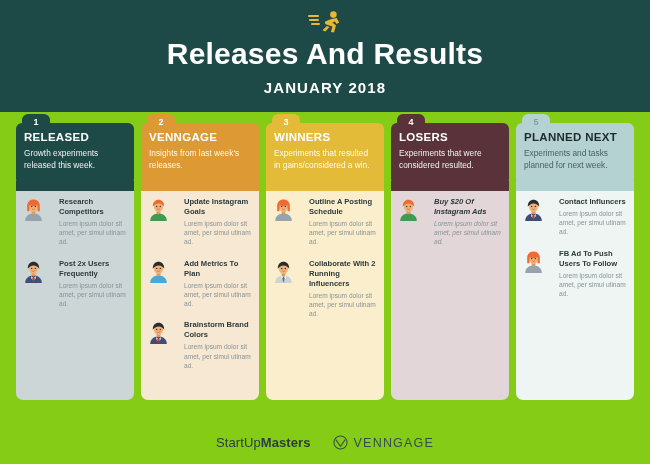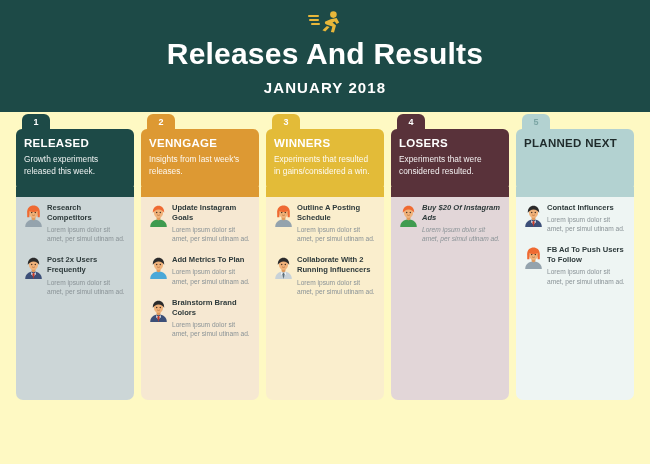--- a/index.html
+++ b/index.html
@@ -12,21 +12,21 @@
     overflow: hidden;
     background: #ffffff;
     font-family: "Liberation Sans", sans-serif;
     -webkit-font-smoothing: antialiased;
   }
 
   .poster {
     position: relative;
     width: 650px;
     height: 464px;
-    background: #fef9c3;
+    background: #84cc16;
   }
 
   
   .banner {
     position: absolute;
     left: 0;
     top: 0;
     width: 650px;
     height: 112px;
     background: #1d4a47;
@@ -90,21 +90,21 @@
     display: flex;
     align-items: center;
     justify-content: center;
     font-size: 9px;
     font-weight: bold;
     z-index: 2;
   }
 
   .card-head {
     position: relative;
-    margin-top: 15px;
+    margin-top: 9px;
     border-radius: 6px;
     padding: 8px 8px 9px 8px;
     box-sizing: border-box;
     min-height: 62px;
     z-index: 1;
   }
   .card-head::after {
     content: "";
     position: absolute;
     left: 0;
@@ -130,21 +130,21 @@
     flex: 1;
     border-bottom-left-radius: 7px;
     border-bottom-right-radius: 7px;
     padding: 13px 7px 10px 7px;
     box-sizing: border-box;
     margin-top: -1px;
   }
 
   .item {
     display: flex;
-    gap: 3px;
+    gap: 15px;
     margin-bottom: 12px;
     align-items: flex-start;
   }
   .item:last-child { margin-bottom: 0; }
 
   .avatar {
     width: 21px;
     height: 23px;
     flex: 0 0 21px;
     margin-top: 1px;
@@ -393,20 +393,21 @@
       </div>
     </div>
     </div>
       </div>
       <div class="col">
     <div class="num-tab" style="background:#b3d2d1;color:#7ba5a4;">
       <span>5</span>
     </div>
     <div class="card-head" style="background:#b3d2d1;color:#1f2b2b;">
       <div class="head-title">PLANNED NEXT</div>
+      <div class="head-desc" style="opacity:0.72;">Experiments and tasks planned for next week.</div>
     </div>
     <div class="card-body" style="background:#eef5f3;">
 
     <div class="item">
       <span class="avatar"><svg viewBox="0 0 21 23" class="avatar-svg" width="21" height="23">
     <path d="M2.2 23 C2.2 18.2 5.9 15.6 10.5 15.6 C15.1 15.6 18.8 18.2 18.8 23 Z" fill="#3c4f78"></path>
     <path d="M8.3 16.0 L10.5 18.4 L12.7 16.0 L12.7 18.6 L10.5 20.2 L8.3 18.6 Z" fill="#ffffff"></path>
                 <path d="M10.5 16.6 L9.2 18.2 L10.5 23 L11.8 18.2 Z" fill="#c0392b"></path>
     <rect x="8.6" y="11.6" width="3.8" height="4.6" rx="1.6" fill="#e09a5c"></rect>
     <ellipse cx="10.5" cy="8.6" rx="4.6" ry="5.3" fill="#f0b27a"></ellipse>
@@ -433,14 +434,26 @@
   </svg></span>
       <div class="item-text">
         <div class="item-title">FB Ad To Push Users To Follow</div>
         <div class="item-desc">Lorem ipsum dolor sit amet, per simul utinam ad.</div>
       </div>
     </div>
     </div>
       </div>
     </div>
 
+  <div class="footer">
+    <div class="brand">
+      <span class="light">StartUp</span><span class="bold">Masters</span>
+    </div>
+    <div class="vg">
+      <svg class="vg-mark" viewBox="0 0 16 16">
+        <circle cx="8" cy="8" r="7" fill="none" stroke="#394b52" stroke-width="1.1"></circle>
+        <path d="M3.2 5.2 L8 12 L12.8 5.2" fill="none" stroke="#394b52" stroke-width="1.1" stroke-linecap="round"></path>
+      </svg>
+      <span class="vg-text">VENNGAGE</span>
+    </div>
+  </div>
 
 </div>
 
 </body></html>

